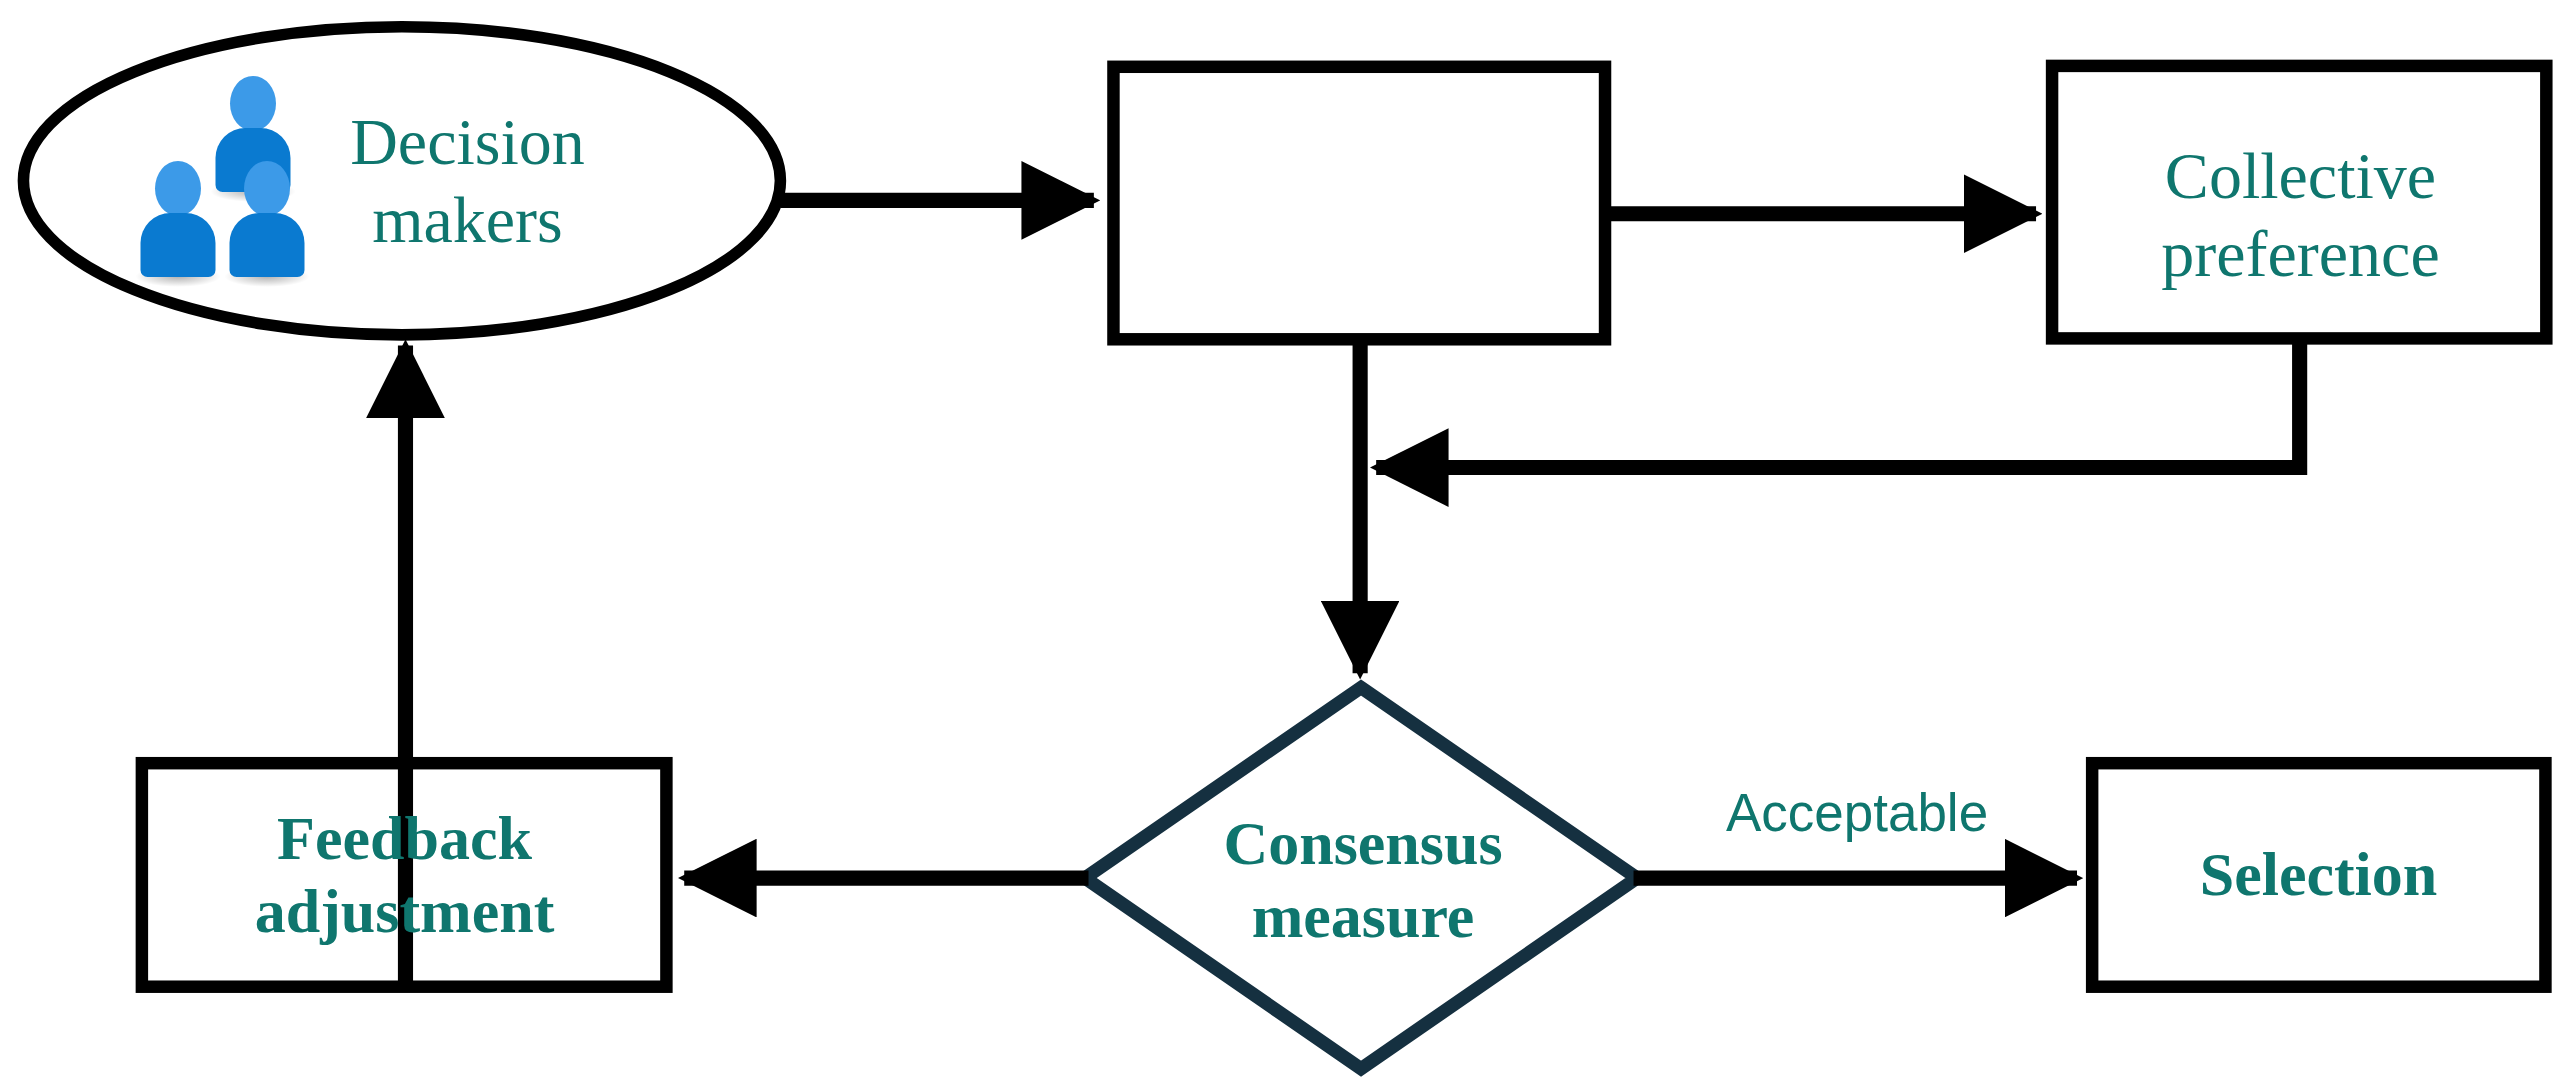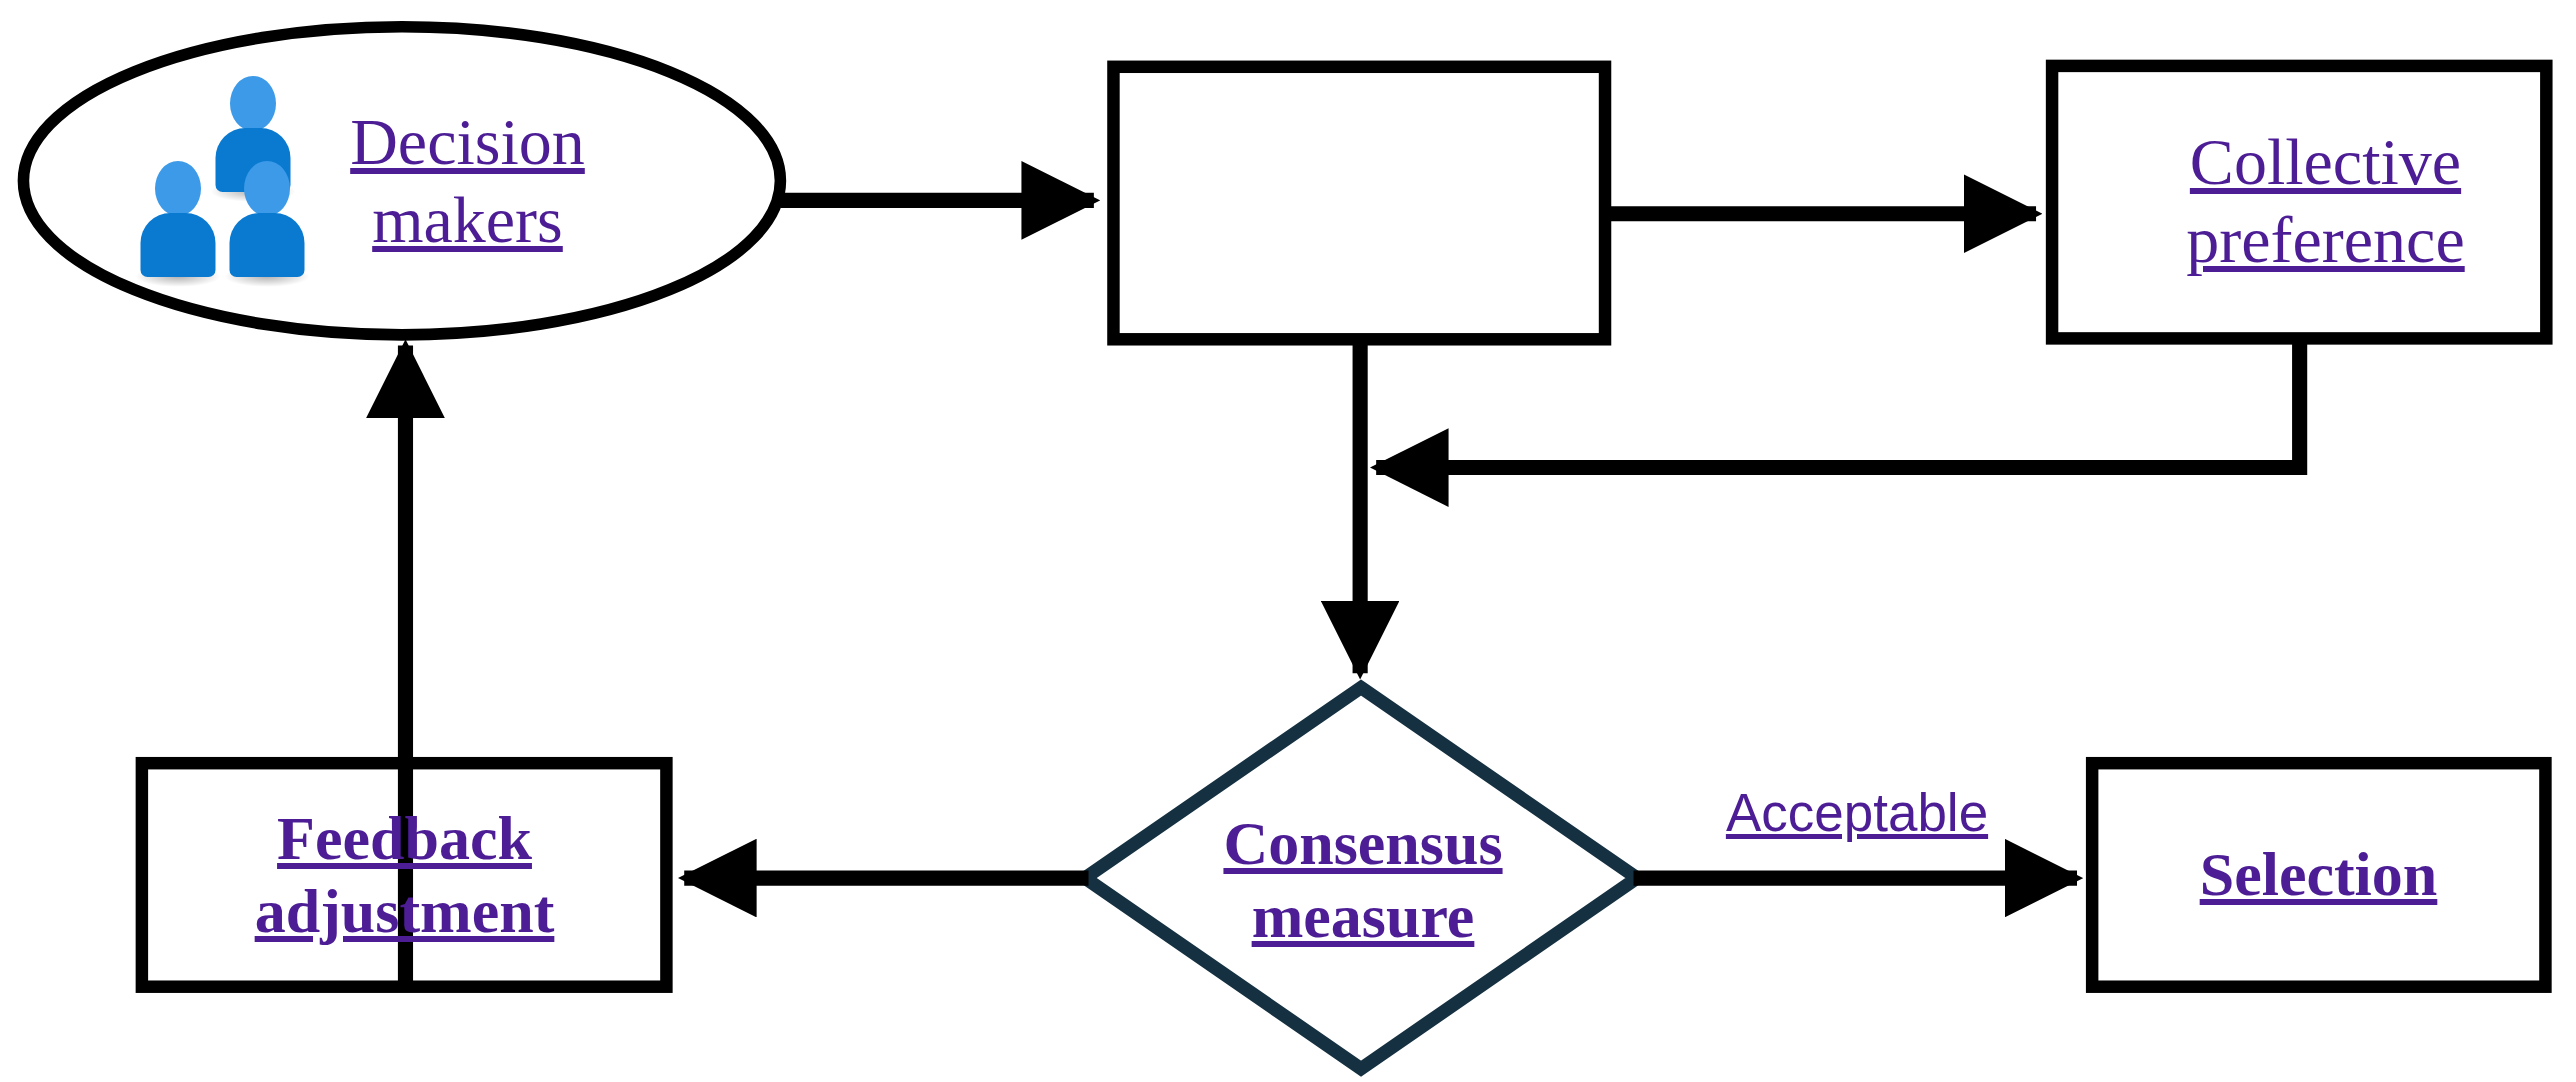--- a/index.html
+++ b/index.html
@@ -23,43 +23,42 @@
     top: 0;
     width: 2576px;
     height: 1082px;
   }
   .node-label {
     position: absolute;
     display: flex;
     align-items: center;
     justify-content: center;
     text-align: center;
-    color: #4c1d95;
+    color: #0f766e;
     line-height: 1.18;
     pointer-events: none;
     white-space: pre-line;
-    text-decoration: underline;
   }
   .serif-reg {
     font-family: "Liberation Serif", "DejaVu Serif", serif;
     font-weight: 400;
   }
   .serif-bold {
     font-family: "Liberation Serif", "DejaVu Serif", serif;
     font-weight: 700;
   }
   .sans-cond {
     font-family: "Liberation Sans", "DejaVu Sans", sans-serif;
     font-weight: 400;
   }
 
   
   #label-decision-makers { left: 276px; top: 98px;  width: 383px; height: 165px; font-size: 66px; }
   #label-individuals     { left: 1118px; top: 71px;  width: 485px; height: 263px; font-size: 66px; }
-  #label-collective      { left: 2058px; top: 71px;  width: 485px; height: 260px; font-size: 66px; padding-left: 25px; }
+  #label-collective      { left: 2058px; top: 85px;  width: 485px; height: 260px; font-size: 66px; }
   #label-consensus       { left: 1185px; top: 784px; width: 356px; height: 192px; font-size: 62px; }
   #label-feedback        { left: 147px;  top: 768px; width: 515px; height: 214px; font-size: 62px; }
   #label-selection       { left: 2095px; top: 768px; width: 447px; height: 214px; font-size: 62px; }
   #edge-label-not-acceptable { left: 739px;  top: 746px; width: 312px; height: 116px; font-size: 53px; align-items: flex-start; }
   #edge-label-acceptable     { left: 1692px; top: 782px; width: 330px; height: 62px;  font-size: 53px; align-items: flex-start; }
 
   
   #people-icon {
     position: absolute;
     left: 138px;

